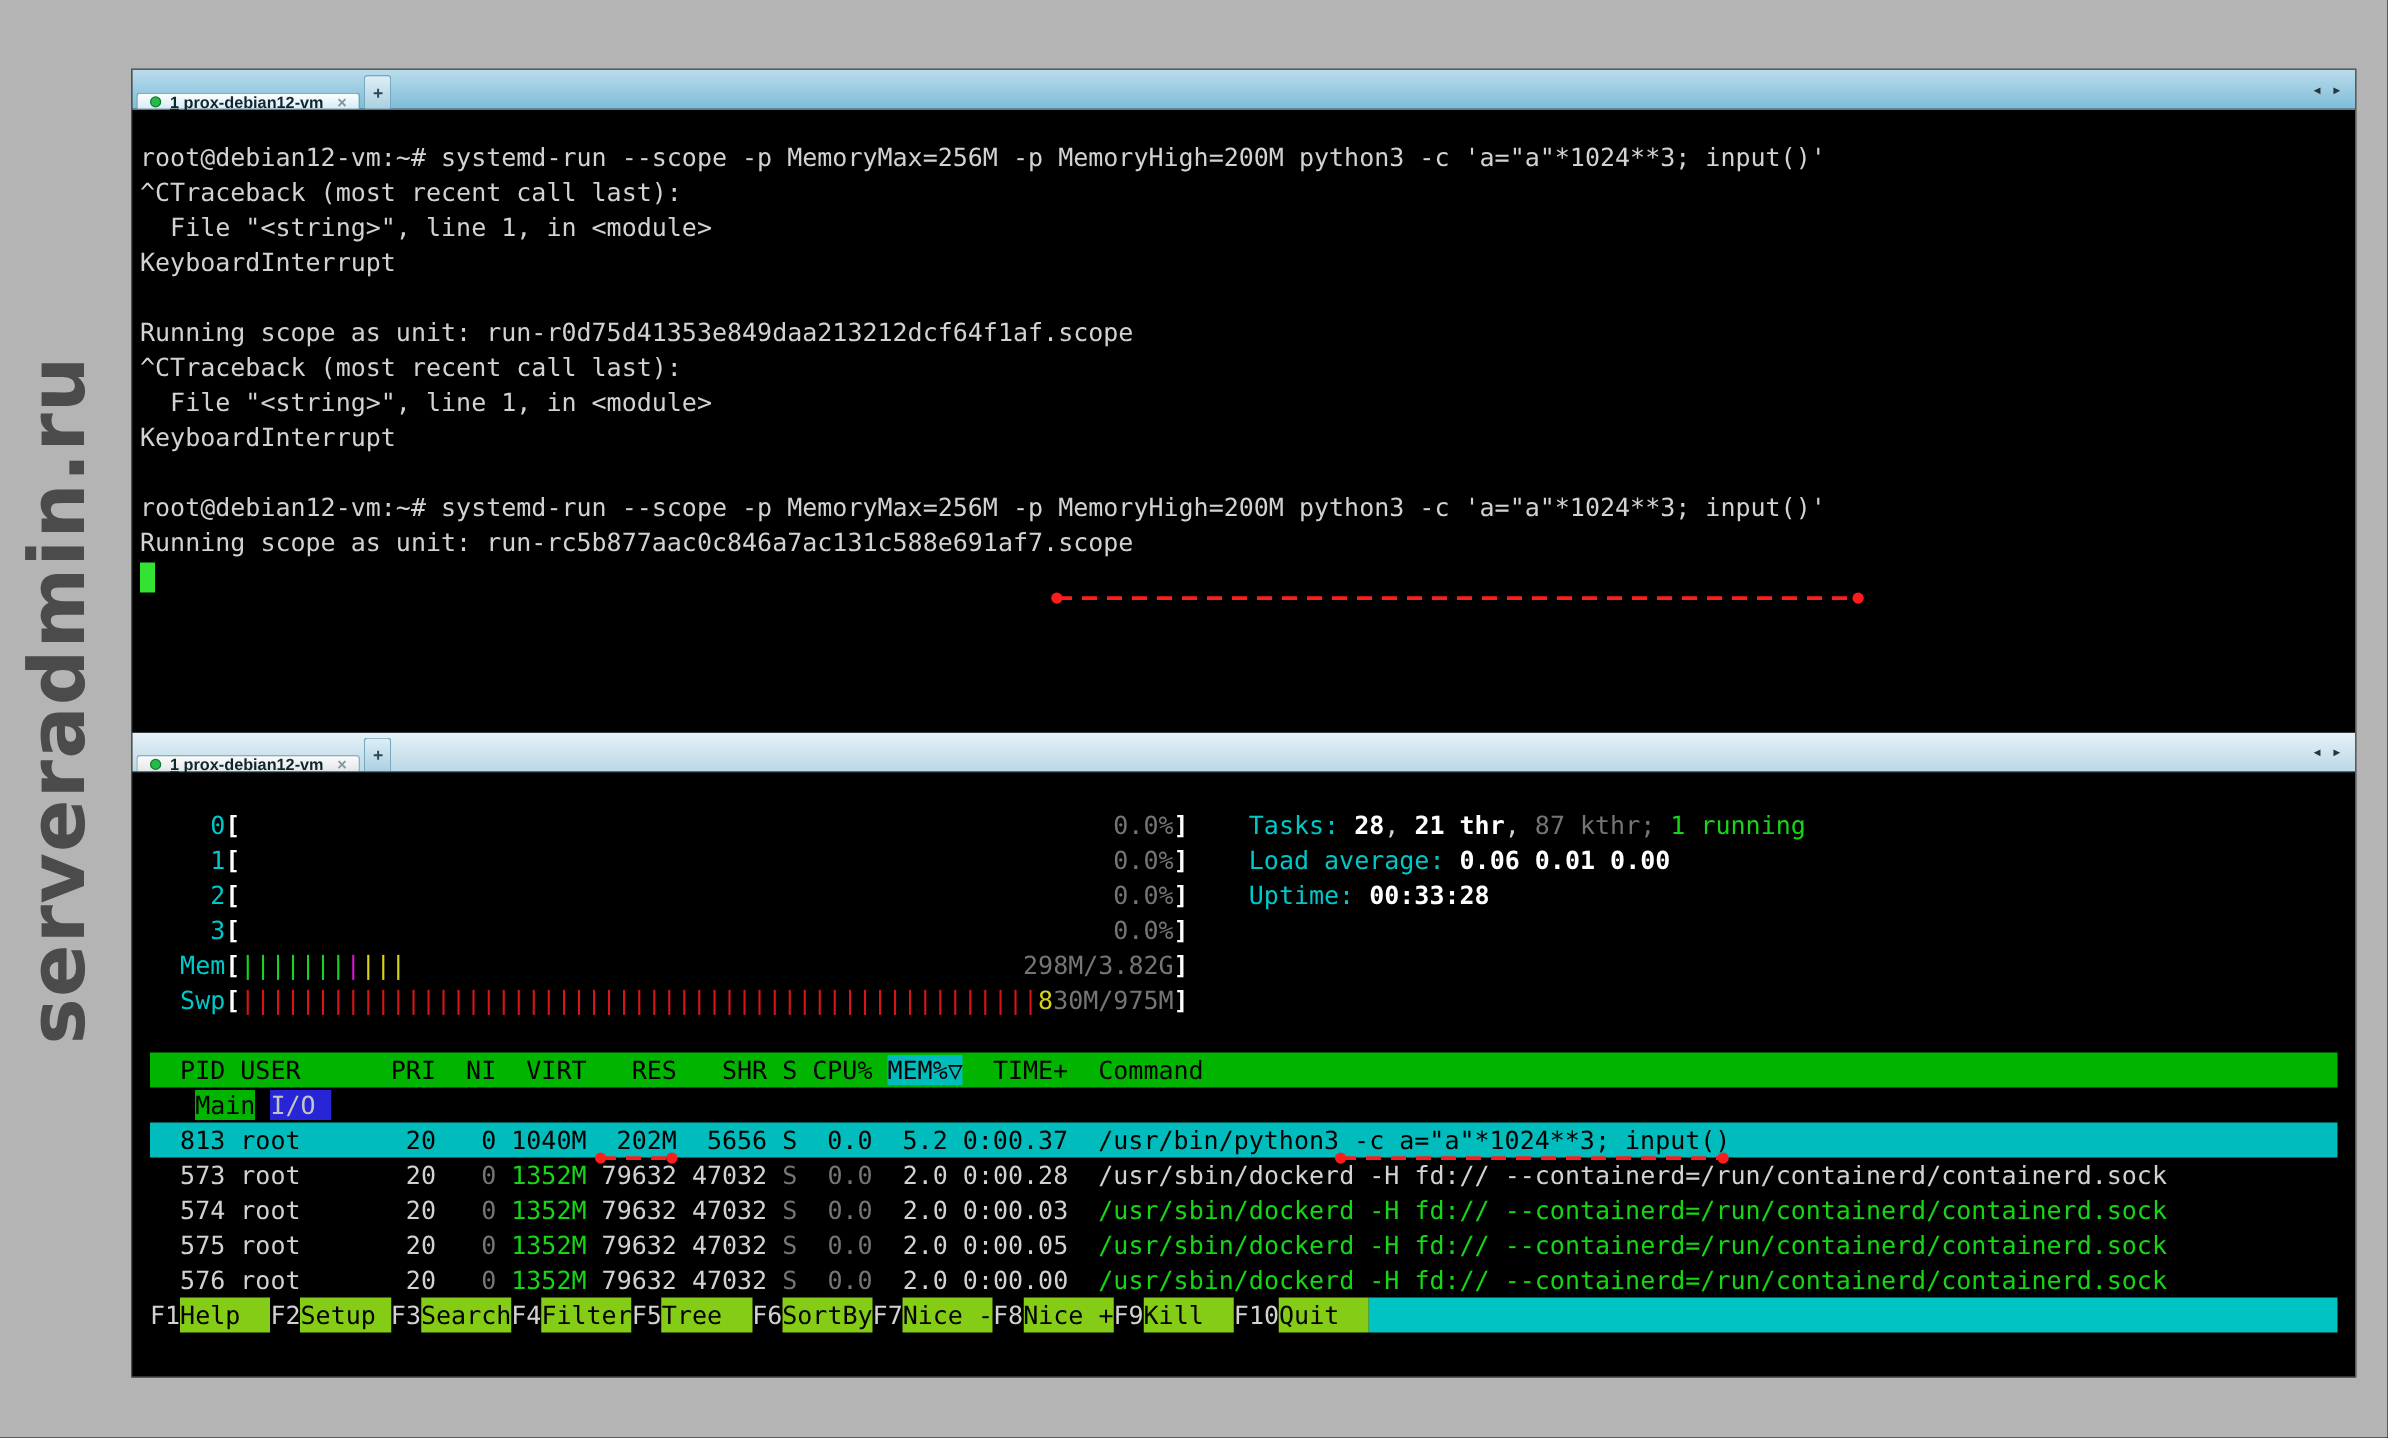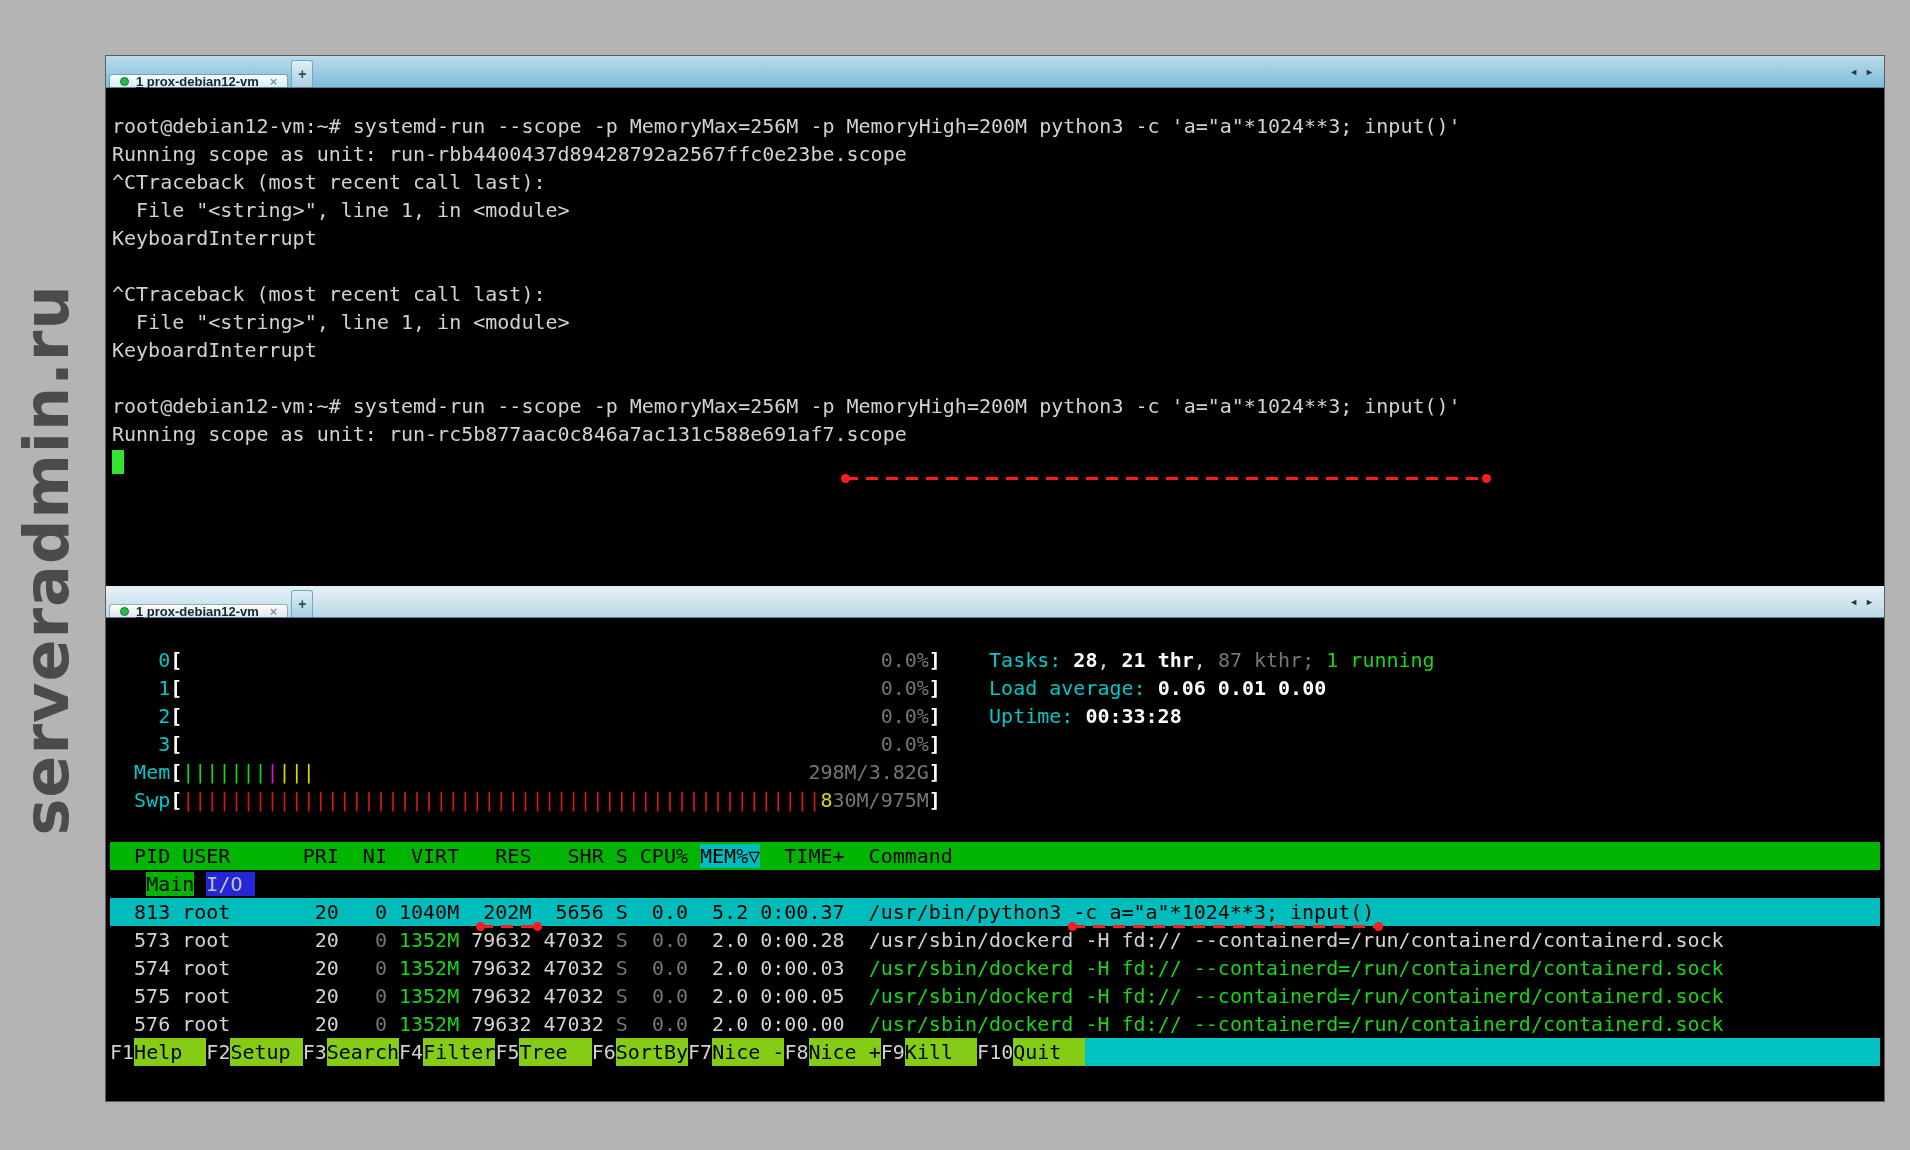--- a/index.html
+++ b/index.html
@@ -45,21 +45,21 @@
     border:1px solid #76a8bf;border-bottom:none;border-radius:3px 3px 0 0;
   }
   .arrows{margin-left:auto;display:flex;align-items:center;gap:7px;padding:0 10px;font-size:9px;color:#26363e}
 
   
   .term{
     position:relative;background:#000;overflow:hidden;
     font-family:"DejaVu Sans Mono",monospace;font-size:20px;line-height:28px;color:#d2d2d2;
   }
   .term1{flex:0 0 498px;padding:24px 22px 0 6px}
-  .htop{flex:1 1 auto;padding:0 4px}
+  .htop{flex:1 1 auto;padding:0 14px}
   .tline{white-space:pre;height:28px}
 
   
   .c-d{color:#d2d2d2}
   .c-w{color:#ffffff;font-weight:bold}
   .c-cy{color:#00c8c8}
   .c-g{color:#16d616}
   .c-gr{color:#757575}
   .c-r{color:#d61616}
   .c-y{color:#d6d616}
@@ -104,25 +104,25 @@
       <div class="newtab">+</div>
       <div class="arrows">
         <span>◄</span>
         <span>►</span>
       </div>
     </div>
 
     <div class="term term1">
       <div class="anno dots" style="left:740px;top:389px;width:640px"></div>
     <div class="tline"><span class="c-d">root@debian12-vm:~# systemd-run --scope -p MemoryMax=256M -p MemoryHigh=200M python3 -c 'a="a"*1024**3; input()'</span></div>
-        <div class="tline"><span class="c-d">Running scope as unit: run-rbb4400437d89428792a2567ffc0e23be.scope</span></div>
         <div class="tline"><span class="c-d">^CTraceback (most recent call last):</span></div>
         <div class="tline"><span class="c-d">  File "&lt;string&gt;", line 1, in &lt;module&gt;</span></div>
         <div class="tline"><span class="c-d">KeyboardInterrupt</span></div>
         <div class="tline"></div>
+        <div class="tline"><span class="c-d">Running scope as unit: run-r0d75d41353e849daa213212dcf64f1af.scope</span></div>
         <div class="tline"><span class="c-d">^CTraceback (most recent call last):</span></div>
         <div class="tline"><span class="c-d">  File "&lt;string&gt;", line 1, in &lt;module&gt;</span></div>
         <div class="tline"><span class="c-d">KeyboardInterrupt</span></div>
         <div class="tline"></div>
         <div class="tline"><span class="c-d">root@debian12-vm:~# systemd-run --scope -p MemoryMax=256M -p MemoryHigh=200M python3 -c 'a="a"*1024**3; input()'</span></div>
         <div class="tline"><span class="c-d">Running scope as unit: run-rc5b877aac0c846a7ac131c588e691af7.scope</span></div>
         <div class="tline"><span class="c-cursor"> </span></div>
       </div>
 
     <div class="tabbar pale">

